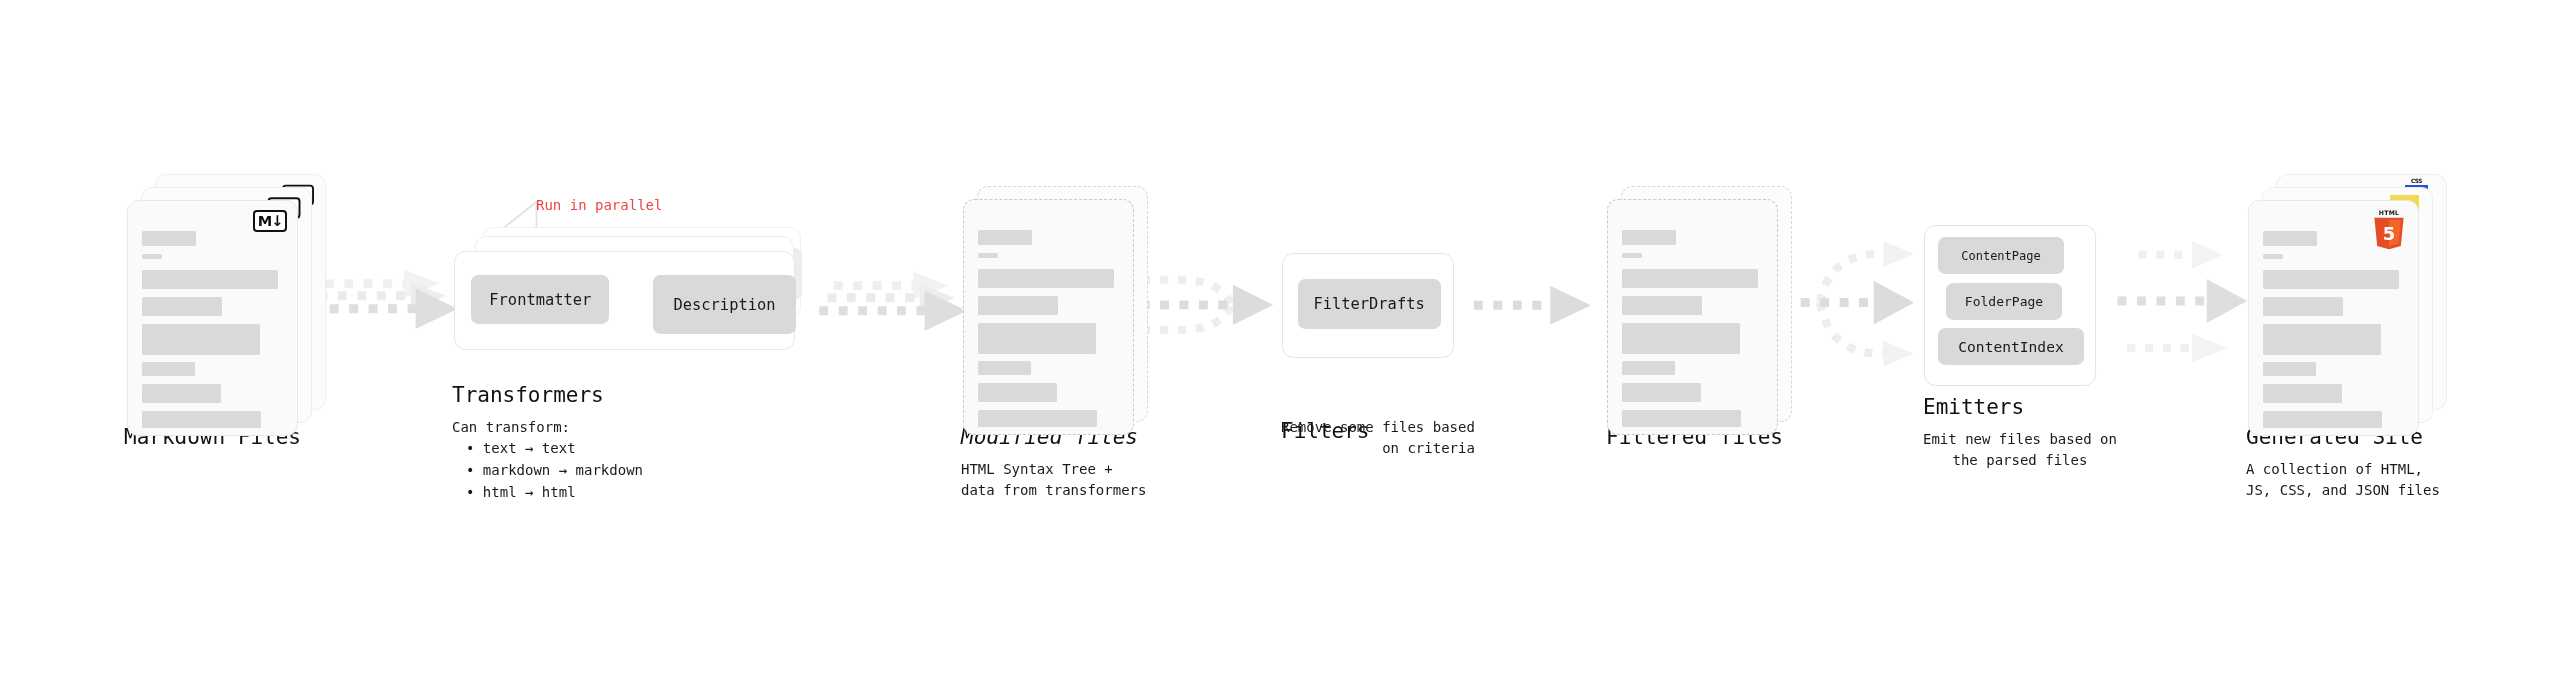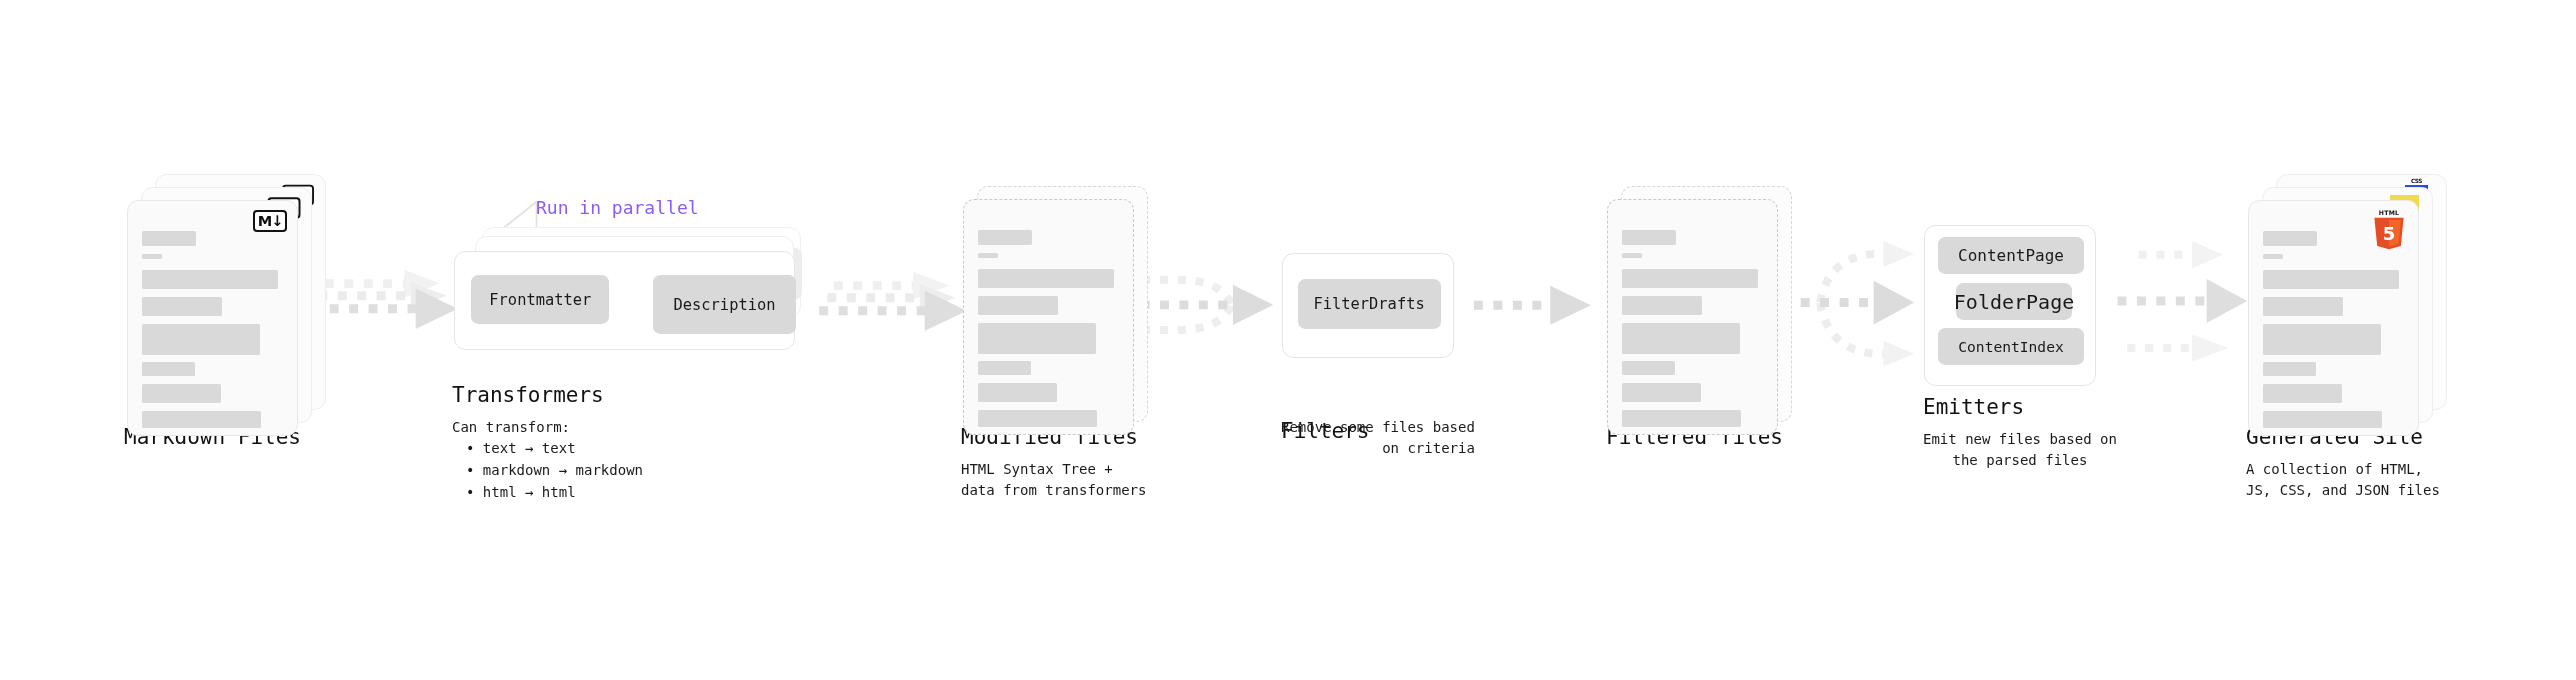--- a/index.html
+++ b/index.html
@@ -70,21 +70,21 @@
   .pill.ghost2{background:#e6e6e6;color:transparent;}
 
   
   .title{
     position:absolute;font-size:21px;color:#111;white-space:nowrap;letter-spacing:0px;
   }
   .sub{
     position:absolute;font-size:14px;color:#1a1a1a;line-height:1.52;white-space:pre;
   }
   .note{
-    position:absolute;font-size:18px;color:#8b5cf6;white-space:nowrap;
+    position:absolute;font-size:14px;color:#ef4444;white-space:nowrap;
   }
   .bullets{position:absolute;font-size:14px;color:#1a1a1a;line-height:1.52;white-space:pre;}
 </style>
 </head>
 <body>
 
 <div class="stage">
 
   <div class="doc-stack" style="left:127px;top:200px;">
     <div class="doc s1">
@@ -183,21 +183,21 @@
       <div class="ln" style="width:54px;height:15.4px;"></div>
       <div class="ln" style="width:19.5px;height:5.7px;margin-bottom:10.6px;"></div>
       <div class="ln" style="width:136px;height:19.5px;"></div>
       <div class="ln" style="width:80px;height:19.5px;"></div>
       <div class="ln" style="width:118px;height:31px;"></div>
       <div class="ln" style="width:53px;height:14.6px;"></div>
       <div class="ln" style="width:79px;height:19.5px;"></div>
       <div class="ln" style="width:119px;height:17px;"></div>
     </div>
   </div>
-  <div class="title" style="left:961px;top:425px;">Modified files</div>
+  <div class="title" style="left:961px;top:425px;font-style:italic;">Modified files</div>
   <div class="sub" style="left:961px;top:459px;">HTML Syntax Tree +
 data from transformers</div>
 
   <svg class="abs" style="left:1134px;top:262px;" width="150" height="89" viewBox="0 0 185 110">
     <g fill="none" stroke="#eeeeee" stroke-width="10" stroke-dasharray="10 12" stroke-linecap="butt">
       <path d="M10,22 L55,22 Q108,22 120,53"></path>
       <path d="M10,84 L55,84 Q108,84 120,53"></path>
     </g>
     <g fill="none" stroke="#dcdcdc" stroke-width="11" stroke-dasharray="11 13">
       <line x1="8" y1="53" x2="124" y2="53"></line>
@@ -242,22 +242,22 @@
     </g>
     <polygon points="130,6 168,22 130,38" fill="#f2f2f2"></polygon>
     <polygon points="130,129 168,145 130,161" fill="#f2f2f2"></polygon>
     <g stroke="#dcdcdc" stroke-width="11" stroke-dasharray="11 13" fill="none">
       <line x1="4" y1="82" x2="122" y2="82"></line>
     </g>
     <polygon points="118,55 168,82 118,109" fill="#dcdcdc"></polygon>
   </svg>
 
   <div class="panel" style="left:1924px;top:225px;width:172px;height:161px;">
-    <div class="pill" style="left:13px;top:11.4px;width:146px;height:37px;font-size:16px;">ContentPage</div>
-    <div class="pill" style="left:31px;top:57px;width:116px;height:37px;font-size:20px;">FolderPage</div>
+    <div class="pill" style="left:13px;top:11.4px;width:126px;height:37px;font-size:12px;">ContentPage</div>
+    <div class="pill" style="left:21px;top:57px;width:116px;height:37px;font-size:13px;">FolderPage</div>
     <div class="pill" style="left:13px;top:102px;width:146px;height:37px;font-size:14.6px;">ContentIndex</div>
   </div>
   <div class="title" style="left:1923px;top:395px;">Emitters</div>
   <div class="sub" style="left:1923px;top:429px;text-align:center;">Emit new files based on
 the parsed files</div>
 
   <svg class="abs" style="left:2111px;top:232px;" width="150" height="138" viewBox="0 0 185 170">
     <g stroke="#f0f0f0" stroke-width="10" stroke-dasharray="10 12" fill="none">
       <line x1="34" y1="28" x2="104" y2="28"></line>
     </g>

